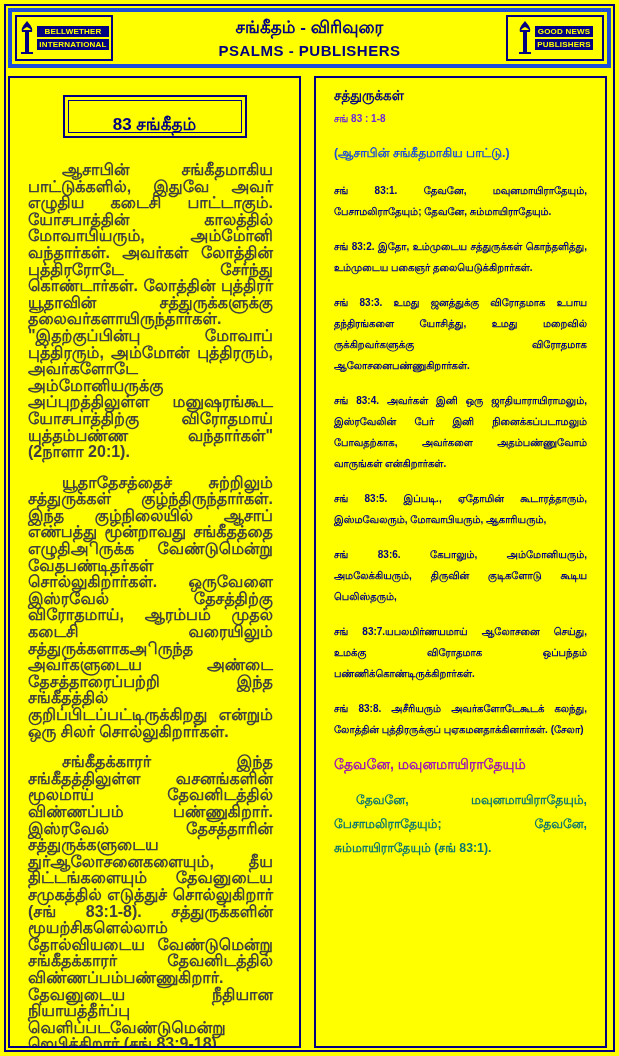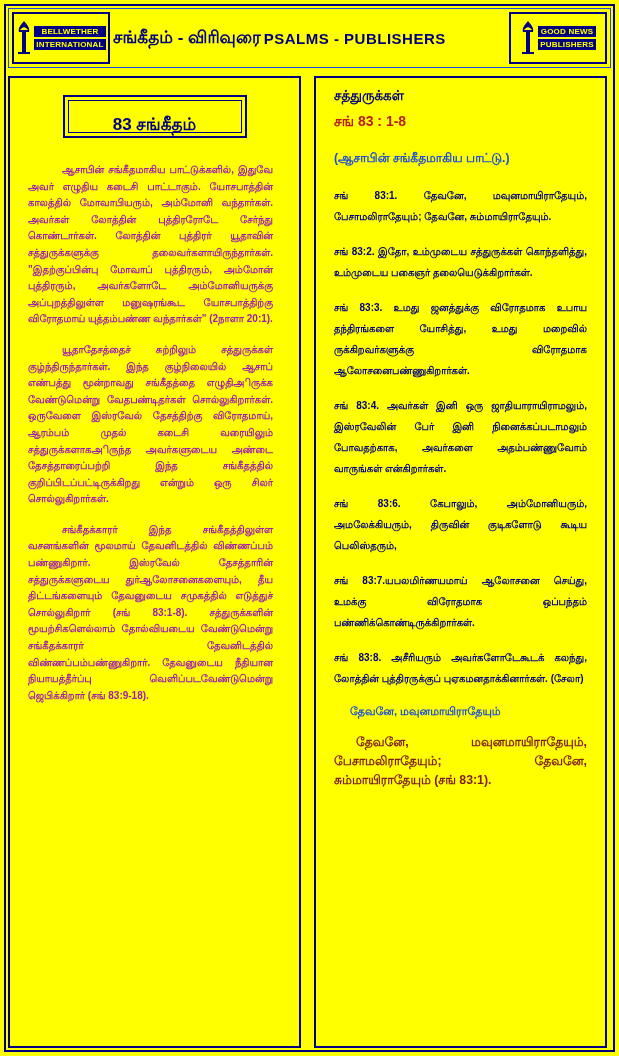--- a/index.html
+++ b/index.html
@@ -27,21 +27,21 @@
     box-sizing: border-box;
   }
 
   
   .header {
     position: absolute;
     left: 8px;
     top: 8px;
     width: 603px;
     height: 60px;
-    border: 1px solid #1d4ed8;
+    border: 4px solid #1d4ed8;
     box-sizing: border-box;
     display: flex;
     align-items: stretch;
     background: #ffff00;
   }
   .logo-box {
     width: 98px;
     border: 2px solid #000080;
     margin: 3px;
     box-sizing: border-box;
@@ -76,21 +76,23 @@
     font-size: 8px;
     font-weight: bold;
     letter-spacing: 0.2px;
     padding: 1px 2px;
     text-align: center;
     white-space: nowrap;
   }
   .header-title {
     flex: 1;
     display: flex;
+    flex-direction: column;
     align-items: center;
+    justify-content: center;
     gap: 3px;
   }
   .header-title .t1 {
     font-size: 17px;
     font-weight: bold;
     color: #000080;
   }
   .header-title .t2 {
     font-size: 15px;
     font-weight: bold;
@@ -132,70 +134,70 @@
     border: 1px solid #000080;
   }
   .title-box span {
     font-size: 17px;
     font-weight: bold;
     color: #000080;
     position: relative;
     z-index: 2;
   }
   .body-para {
-    font-size: 10px;
+    font-size: 16px;
     line-height: 16.6px;
-    color: #a21caf;
+    color: #404040;
     text-align: justify;
     text-indent: 34px;
     margin: 0 8px 14px 0;
     font-weight: bold;
     -webkit-hyphens: none;
     hyphens: none;
   }
   .body-para.first { margin-top: 24px; }
 
   
   .r-head {
     font-size: 13.5px;
     font-weight: bold;
     color: #000080;
     margin: 2px 0 8px 0;
   }
   .r-ref {
-    font-size: 14px;
-    font-weight: bold;
-    color: #b91c1c;
+    font-size: 10px;
+    font-weight: bold;
+    color: #6d28d9;
     margin: 0 0 20px 0;
   }
   .r-sub {
     font-size: 12.2px;
     font-weight: bold;
     color: #1d4ed8;
     margin: 0 0 18px 0;
   }
   .verse {
     font-size: 10px;
     line-height: 21px;
     font-weight: bold;
     color: #000080;
     text-align: justify;
     margin: 0 0 14px 0;
   }
   .r-bigline {
-    font-size: 11px;
-    font-weight: bold;
-    color: #1d4ed8;
-    margin: 16px 0 14px 16px;
+    font-size: 14px;
+    font-weight: bold;
+    color: #a21caf;
+    margin: 16px 0 14px 0;
   }
   .r-closing {
     font-size: 12.3px;
-    line-height: 19px;
-    font-weight: bold;
-    color: #7f1d1d;
+    line-height: 24px;
+    font-weight: bold;
+    color: #0f766e;
     text-align: justify;
     text-indent: 22px;
     margin: 0;
   }
 </style>
 </head>
 <body>
 
 <div class="page">
   <div class="outer-border"></div>
@@ -254,20 +256,21 @@
 
   <div class="col col-right">
     <div class="r-head">சத்துருக்கள்</div>
     <div class="r-ref">சங் 83 : 1-8</div>
     <div class="r-sub">(ஆசாபின் சங்கீதமாகிய பாட்டு.)</div>
 
     <p class="verse">சங் 83:1. தேவனே, மவுனமாயிராதேயும், பேசாமலிராதேயும்; தேவனே, சும்மாயிராதேயும்.</p>
     <p class="verse">சங் 83:2. இதோ, உம்முடைய சத்துருக்கள் கொந்தளித்து, உம்முடைய பகைஞர் தலையெடுக்கிறார்கள்.</p>
     <p class="verse">சங் 83:3. உமது ஜனத்துக்கு விரோதமாக உபாய தந்திரங்களை யோசித்து, உமது மறைவில் ருக்கிறவர்களுக்கு விரோதமாக ஆலோசனைபண்ணுகிறார்கள்.</p>
     <p class="verse">சங் 83:4. அவர்கள் இனி ஒரு ஜாதியாராயிராமலும், இஸ்ரவேலின் பேர் இனி நினைக்கப்படாமலும் போவதற்காக, அவர்களை அதம்பண்ணுவோம் வாருங்கள் என்கிறார்கள்.</p>
+    <p class="verse">சங் 83:5. இப்படி., ஏதோமின் கூடாரத்தாரும், இஸ்மவேலரும், மோவாபியரும், ஆகாரியரும்,</p>
     <p class="verse">சங் 83:6. கேபாலும், அம்மோனியரும், அமலேக்கியரும், திருவின் குடிகளோடு கூடிய பெலிஸ்தரும்,</p>
     <p class="verse">சங் 83:7.யபலமிர்ணயமாய் ஆலோசனை செய்து, உமக்கு விரோதமாக ஒப்பந்தம் பண்ணிக்கொண்டிருக்கிறார்கள்.</p>
     <p class="verse">சங் 83:8. அசீரியரும் அவர்களோடேகூடக் கலந்து, லோத்தின் புத்திரருக்குப் புஏகமனதாக்கினார்கள். (சேலா)</p>
 
     <div class="r-bigline">தேவனே, மவுனமாயிராதேயும்</div>
     <p class="r-closing">தேவனே, மவுனமாயிராதேயும், பேசாமலிராதேயும்; தேவனே, சும்மாயிராதேயும் (சங் 83:1).</p>
   </div>
 
 </div>
 

